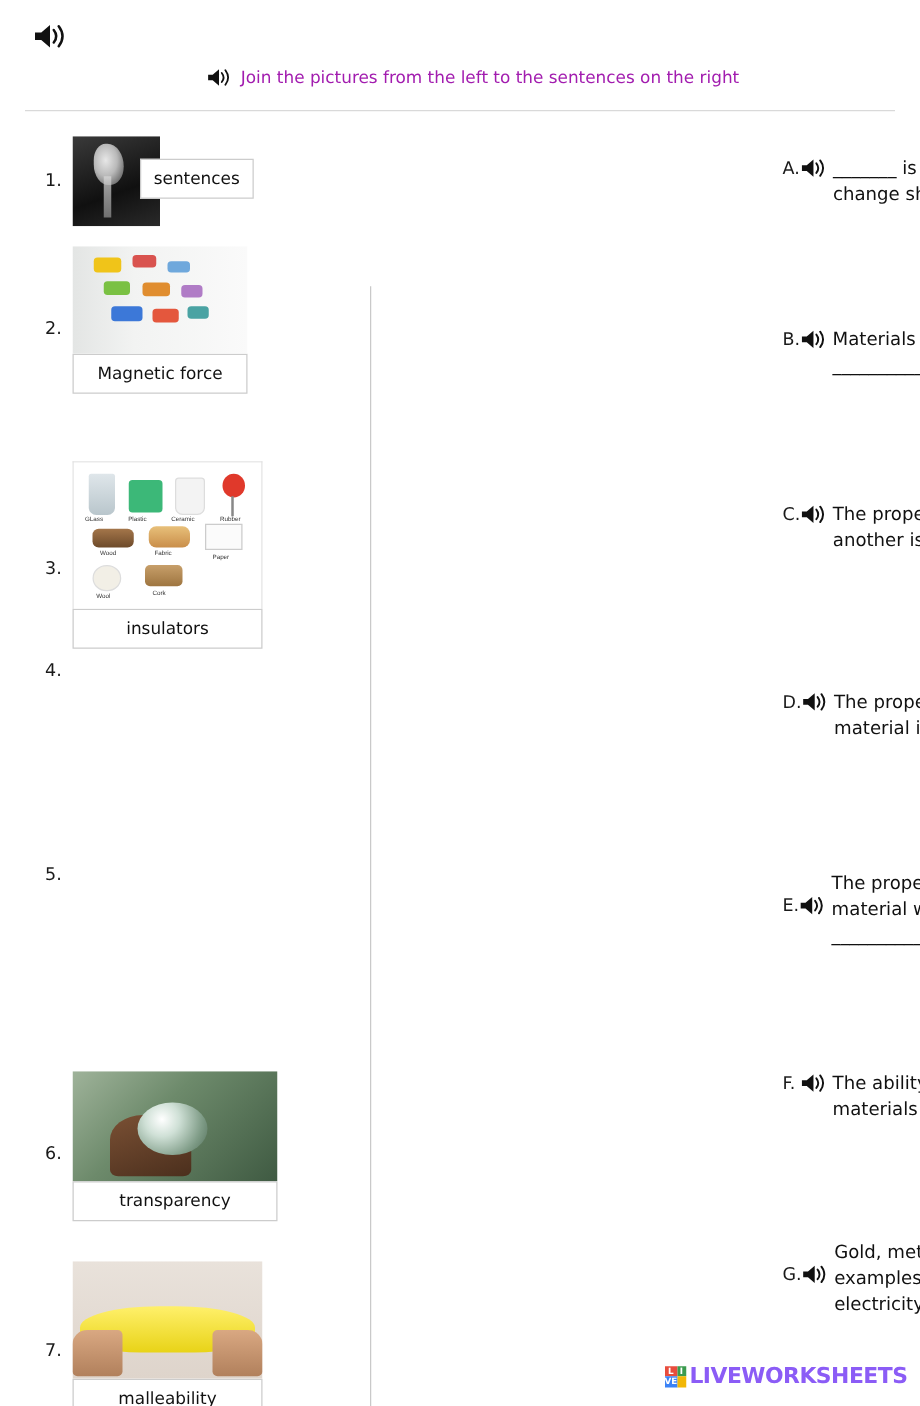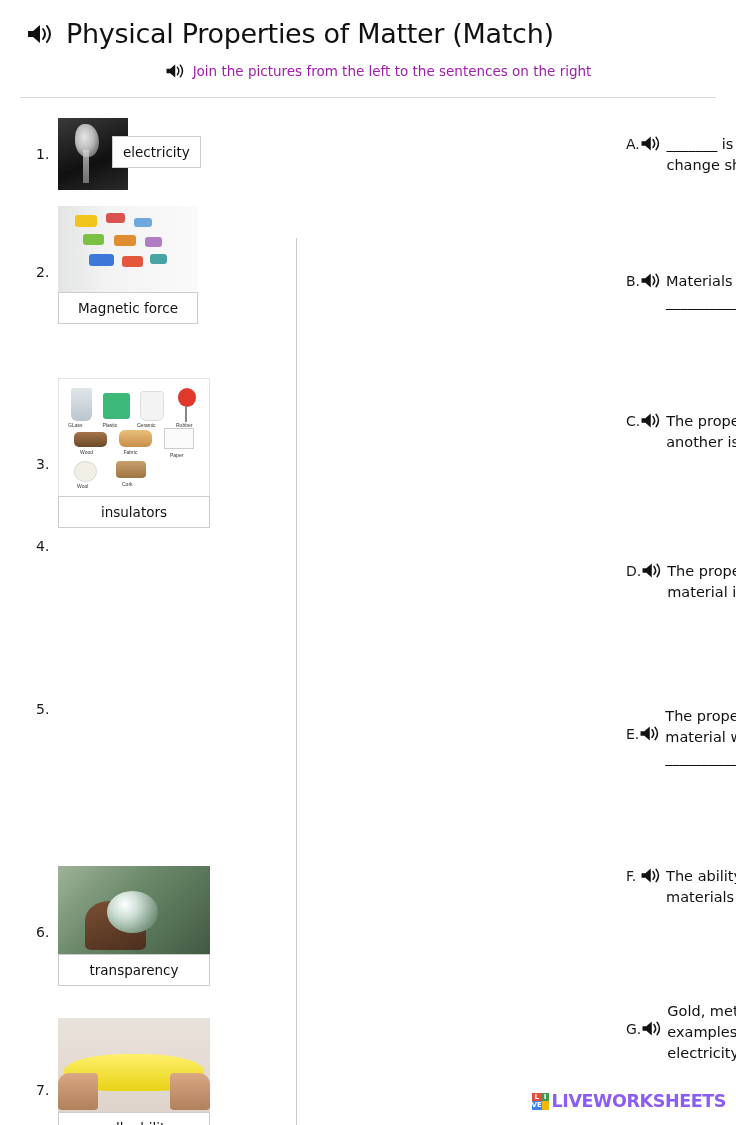--- a/index.html
+++ b/index.html
@@ -214,21 +214,20 @@
 <body>
 
 <div class="header">
   <span class="spk">
     <svg width="26" height="22" viewBox="0 0 26 22">
       <path d="M2 8 h5 L14 2 v18 L7 14 H2 z" fill="#111"></path>
       <path d="M17 6 q4 5 0 10" stroke="#111" stroke-width="2" fill="none" stroke-linecap="round"></path>
       <path d="M21 3 q6 8 0 16" stroke="#111" stroke-width="2" fill="none" stroke-linecap="round"></path>
     </svg>
   </span>
-  <div class="title">Physical Properties of Matter (Match)</div>
 </div>
 
 <div class="subtitle-row">
   <span class="spk">
     <svg width="19" height="16" viewBox="0 0 26 22">
       <path d="M2 8 h5 L14 2 v18 L7 14 H2 z" fill="#111"></path>
       <path d="M17 6 q4 5 0 10" stroke="#111" stroke-width="2" fill="none" stroke-linecap="round"></path>
       <path d="M21 3 q6 8 0 16" stroke="#111" stroke-width="2" fill="none" stroke-linecap="round"></path>
     </svg>
   </span>
@@ -242,21 +241,21 @@
   <div class="divider"></div>
 
   <div class="col-left">
 
     <div class="item" style="top:12px;">
       <div class="item-num">1.</div>
       <div class="card" style="width:70px; position:relative;">
         <div class="thumb" style="height:72px;">
           <div class="pic pic-solubility"></div>
         </div>
-        <div class="label-over" style="left:54px; top:18px;">electricity</div>
+        <div class="label-over" style="left:54px; top:18px;">sentences</div>
       </div>
     </div>
 
     <div class="item" style="top:100px;">
       <div class="item-num" style="align-self:flex-end; padding-bottom:44px;">2.</div>
       <div class="card" style="width:140px;">
         <div class="thumb" style="height:86px;">
           <div class="pic pic-magnets">
             <div class="mg" style="left:12%;top:10%;width:16%;height:14%;background:#f0c419;"></div>
             <div class="mg" style="left:34%;top:8%;width:14%;height:12%;background:#d9534f;"></div>
@@ -310,21 +309,21 @@
     <div class="item" style="top:432px;">
       <div class="item-num" style="align-self:flex-end; padding-bottom:62px;">4.</div>
     </div>
 
     <div class="item" style="top:595px;">
       <div class="item-num" style="align-self:flex-end; padding-bottom:46px;">5.</div>
     </div>
 
     <div class="item" style="top:760px;">
       <div class="item-num" style="align-self:flex-end; padding-bottom:46px;">6.</div>
-      <div class="card" style="width:152px;">
+      <div class="card" style="width:164px;">
         <div class="thumb" style="height:88px;">
           <div class="pic pic-transparency">
             <div style="position:absolute;left:18%;top:40%;width:40%;height:56%;background:linear-gradient(160deg,#7a5034,#4b2f1d);border-radius:40% 20% 10% 10%;"></div>
             <div style="position:absolute;left:32%;top:28%;width:34%;height:48%;border-radius:50%;background:radial-gradient(circle at 35% 32%,#ffffff 0%,#cfe0d6 30%,#7e9b86 70%,#4d6a55 100%);"></div>
           </div>
         </div>
         <div class="label-box">transparency</div>
       </div>
     </div>
 

